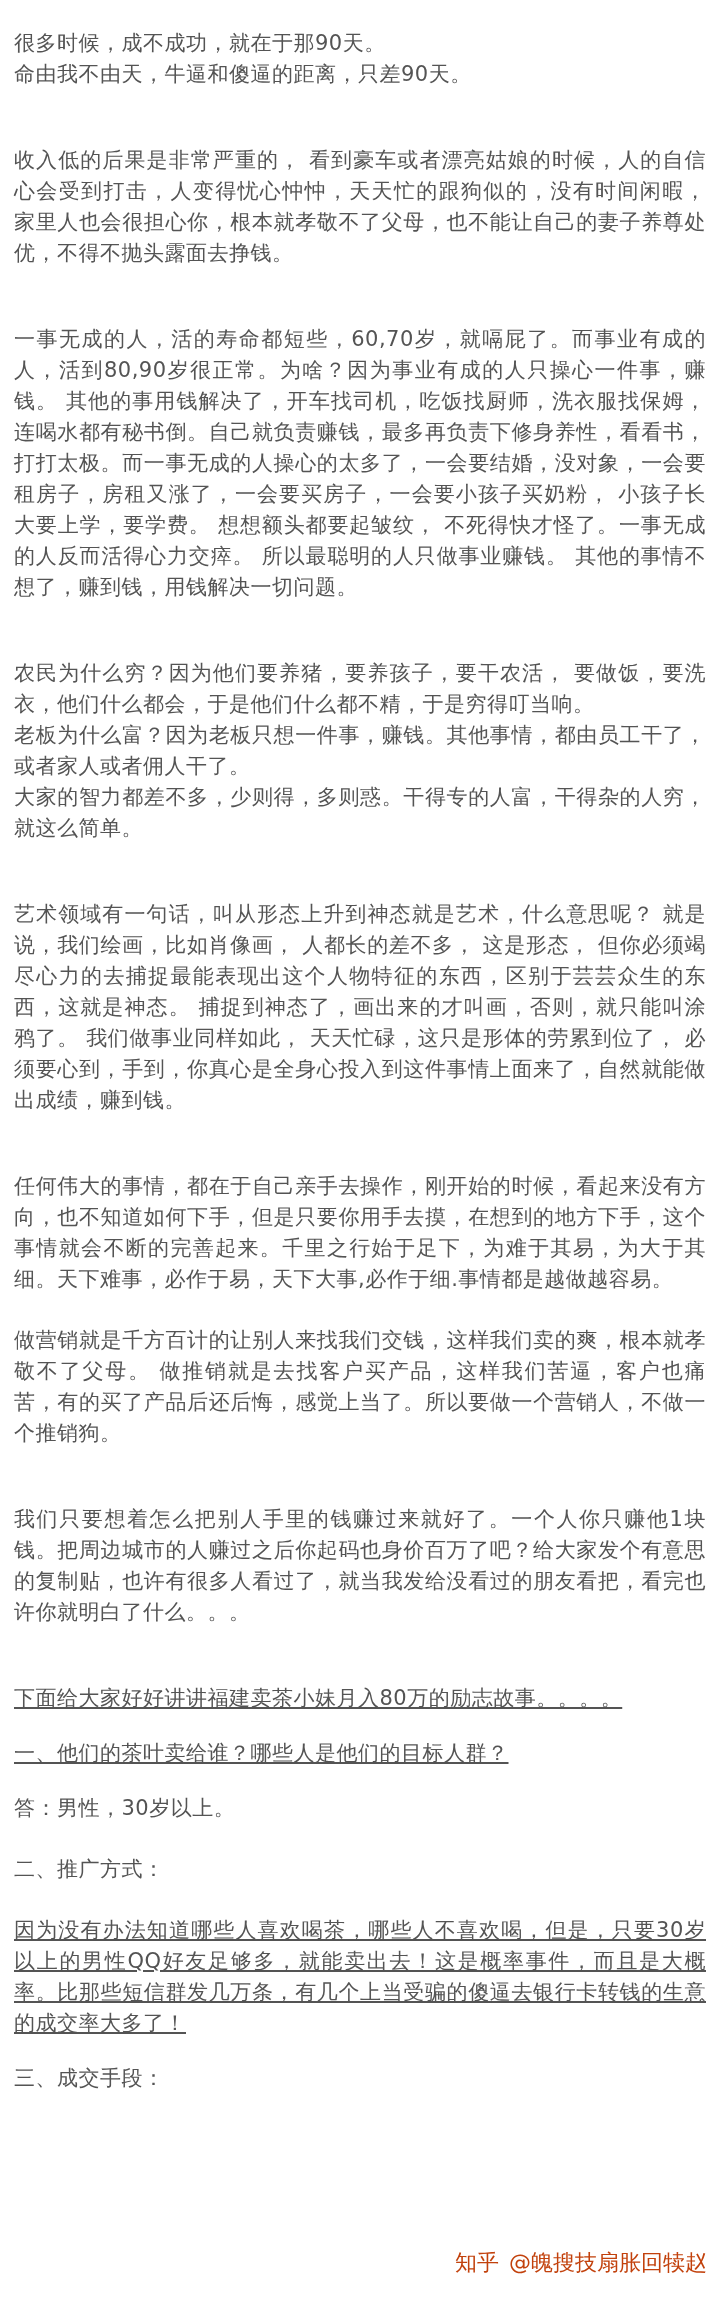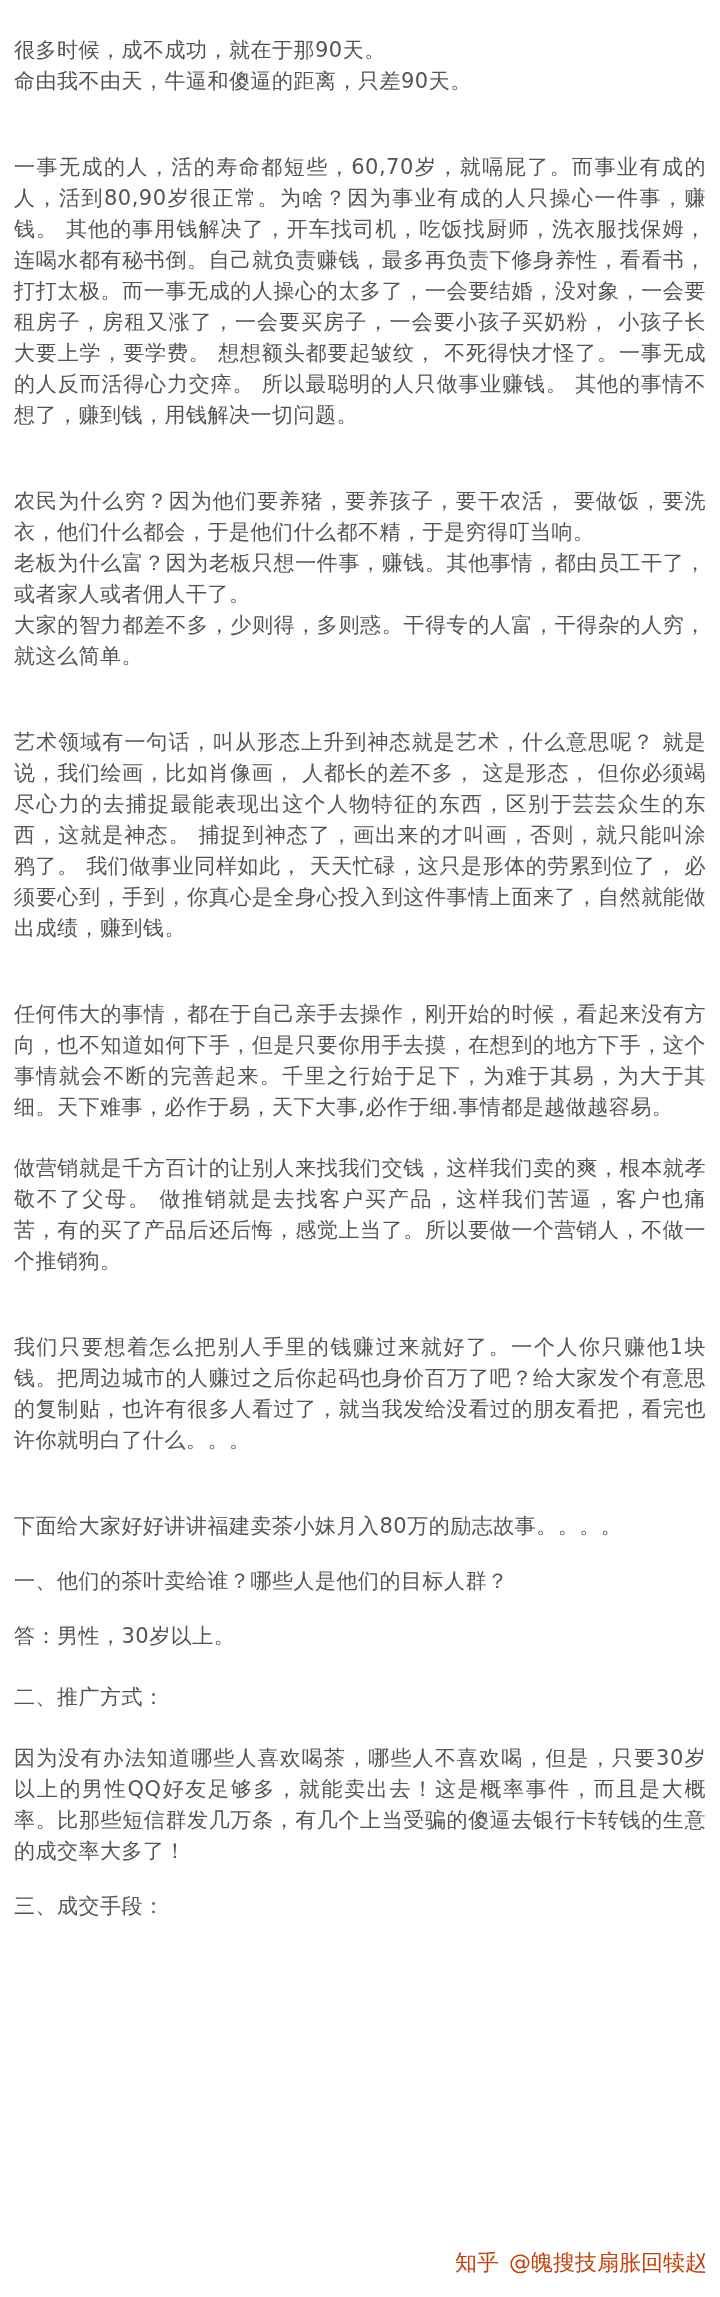--- a/index.html
+++ b/index.html
@@ -11,33 +11,33 @@
     overflow: hidden;
     font-family: "DejaVu Sans", "Liberation Sans", sans-serif;
   }
   .page {
     position: relative;
     width: 720px;
     height: 2297px;
     background: #ffffff;
   }
   .article {
-    padding: 35px 14px 0 14px;
+    padding: 28px 14px 0 14px;
     color: #545454;
     font-size: 21px;
     line-height: 31px;
     letter-spacing: 0.5px;
   }
   .para {
     margin: 0;
     white-space: pre-line;
     text-align: justify;
     text-justify: inter-ideograph;
   }
-  .gap-sm { margin-bottom: 24px; }
+  .gap-sm { margin-bottom: 24px; text-decoration: underline; }
   .gap-md { margin-bottom: 30px; }
   .gap-lg { margin-bottom: 55px; }
   .watermark {
     position: absolute;
     top: 2250px;
     right: 13px;
     color: #c2410c;
     font-size: 22px;
     line-height: 26px;
     white-space: nowrap;
@@ -45,20 +45,21 @@
   }
   .watermark .brand { margin-right: 10px; }
 </style>
 </head>
 <body>
 
 <div class="page">
   <div class="article">
     <p class="para gap-lg">很多时候，成不成功，就在于那90天。
 命由我不由天，牛逼和傻逼的距离，只差90天。</p>
+    <p class="para gap-lg">收入低的后果是非常严重的， 看到豪车或者漂亮姑娘的时候，人的自信心会受到打击，人变得忧心忡忡，天天忙的跟狗似的，没有时间闲暇， 家里人也会很担心你，根本就孝敬不了父母，也不能让自己的妻子养尊处优，不得不抛头露面去挣钱。</p>
     <p class="para gap-lg">一事无成的人，活的寿命都短些，60,70岁，就嗝屁了。而事业有成的人，活到80,90岁很正常。为啥？因为事业有成的人只操心一件事，赚钱。 其他的事用钱解决了，开车找司机，吃饭找厨师，洗衣服找保姆，连喝水都有秘书倒。自己就负责赚钱，最多再负责下修身养性，看看书，打打太极。而一事无成的人操心的太多了，一会要结婚，没对象，一会要租房子，房租又涨了，一会要买房子，一会要小孩子买奶粉， 小孩子长大要上学，要学费。 想想额头都要起皱纹， 不死得快才怪了。一事无成的人反而活得心力交瘁。 所以最聪明的人只做事业赚钱。 其他的事情不想了，赚到钱，用钱解决一切问题。</p>
     <p class="para gap-lg">农民为什么穷？因为他们要养猪，要养孩子，要干农活， 要做饭，要洗衣，他们什么都会，于是他们什么都不精，于是穷得叮当响。
 老板为什么富？因为老板只想一件事，赚钱。其他事情，都由员工干了，或者家人或者佣人干了。
 大家的智力都差不多，少则得，多则惑。干得专的人富，干得杂的人穷，就这么简单。</p>
     <p class="para gap-lg">艺术领域有一句话，叫从形态上升到神态就是艺术，什么意思呢？ 就是说，我们绘画，比如肖像画， 人都长的差不多， 这是形态， 但你必须竭尽心力的去捕捉最能表现出这个人物特征的东西，区别于芸芸众生的东西，这就是神态。 捕捉到神态了，画出来的才叫画，否则，就只能叫涂鸦了。 我们做事业同样如此， 天天忙碌，这只是形体的劳累到位了， 必须要心到，手到，你真心是全身心投入到这件事情上面来了，自然就能做出成绩，赚到钱。</p>
     <p class="para gap-md">任何伟大的事情，都在于自己亲手去操作，刚开始的时候，看起来没有方向，也不知道如何下手，但是只要你用手去摸，在想到的地方下手，这个事情就会不断的完善起来。千里之行始于足下，为难于其易，为大于其细。天下难事，必作于易，天下大事,必作于细.事情都是越做越容易。</p>
     <p class="para gap-lg">做营销就是千方百计的让别人来找我们交钱，这样我们卖的爽，根本就孝敬不了父母。 做推销就是去找客户买产品，这样我们苦逼，客户也痛苦，有的买了产品后还后悔，感觉上当了。所以要做一个营销人，不做一个推销狗。</p>
     <p class="para gap-lg">我们只要想着怎么把别人手里的钱赚过来就好了。一个人你只赚他1块钱。把周边城市的人赚过之后你起码也身价百万了吧？给大家发个有意思的复制贴，也许有很多人看过了，就当我发给没看过的朋友看把，看完也许你就明白了什么。。。</p>
     <p class="para gap-sm">下面给大家好好讲讲福建卖茶小妹月入80万的励志故事。。。。</p>
     <p class="para gap-sm">一、他们的茶叶卖给谁？哪些人是他们的目标人群？</p>

